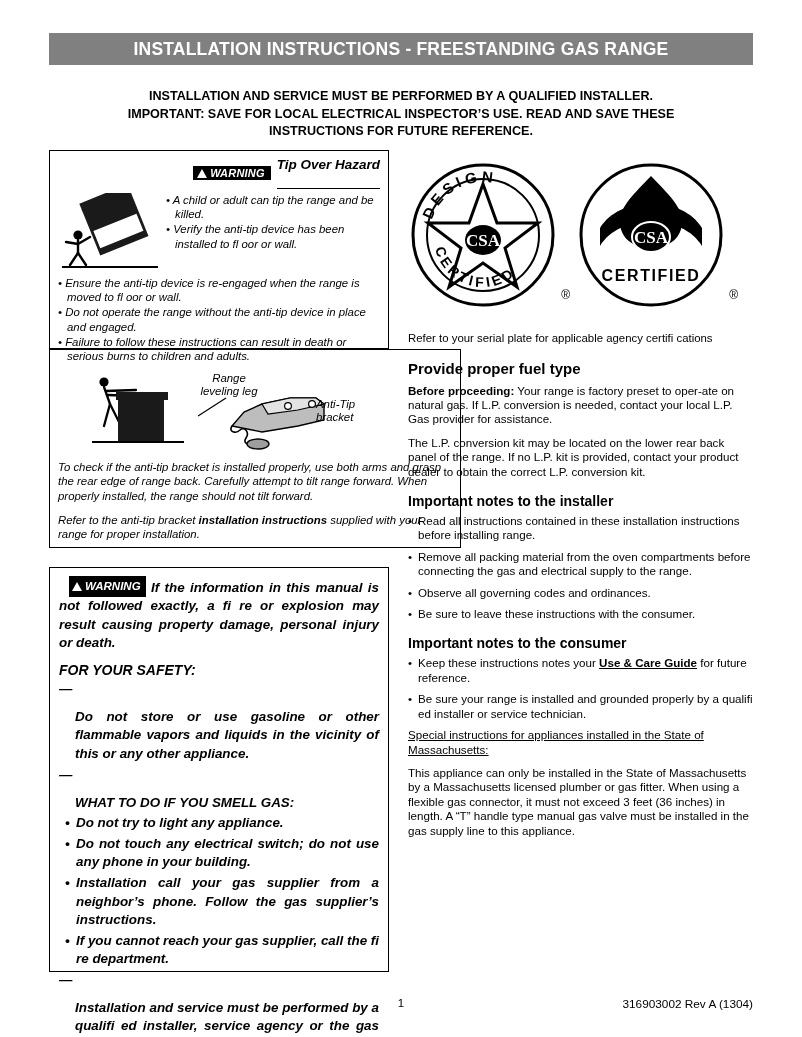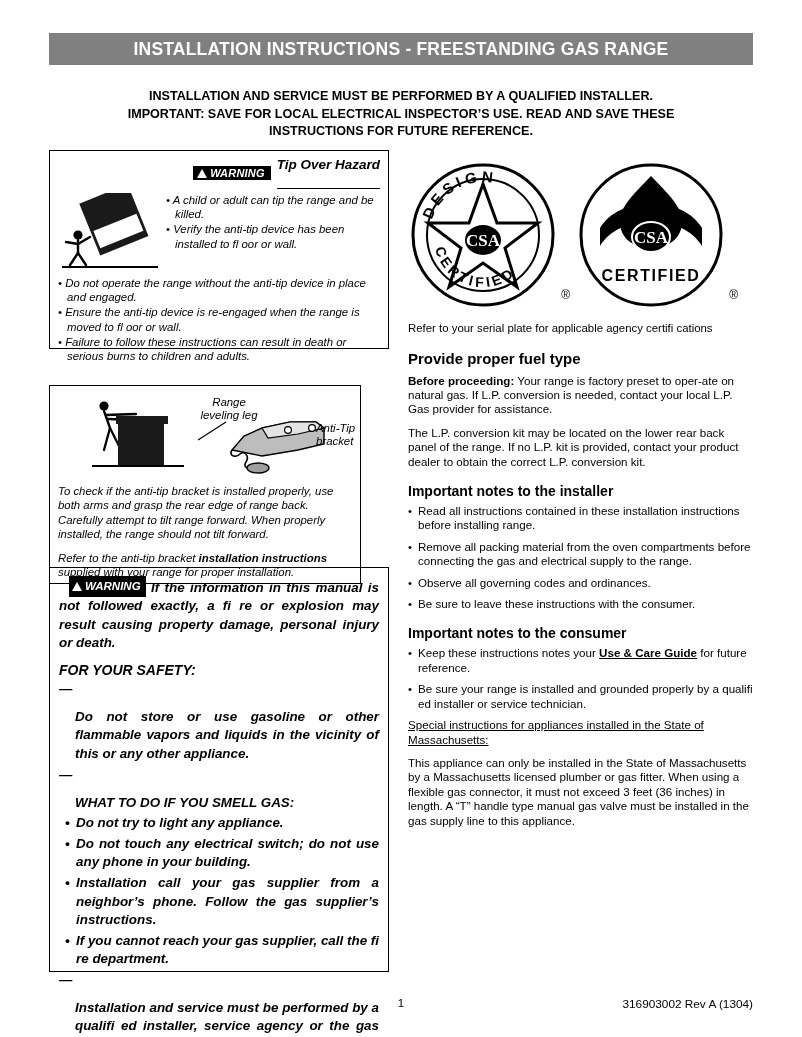--- a/index.html
+++ b/index.html
@@ -122,25 +122,24 @@
   }
   .tip-lower .b {
     text-indent: -9px;
     padding-left: 9px;
     margin-bottom: 1px;
   }
   .box-mid {
     position: absolute;
     left: 49px;
     top: 349px;
-    width: 312px;
+    width: 412px;
     height: 199px;
-    padding: 6px 8px;
+    padding: 18px 8px;
     box-sizing: border-box;
-    margin-top: 36px;
   }
   .mid-graphic {
     height: 90px;
     position: relative;
   }
   .lbl-range {
     position: absolute;
     left: 136px;
     top: 4px;
     font-size: 11.4px;
@@ -239,21 +238,21 @@
   .logo-wrap { position: relative; }
   .reg-mark {
     position: absolute;
     font-size: 12px;
     right: -12px;
     bottom: 8px;
   }
   .serial-note {
     font-size: 11.4px;
     line-height: 13.6px;
-    margin-top: 2px;
+    margin-top: 12px;
   }
   .h2 {
     font-size: 15px;
     font-weight: bold;
     margin: 14px 0 7px 0;
   }
   .h2b {
     font-size: 14px;
     font-weight: bold;
     margin: 14px 0 5px 0;
@@ -329,22 +328,22 @@
           </g>
           <line x1="4" y1="74" x2="100" y2="74" stroke="#000" stroke-width="2"></line>
         </svg>
       </div>
       <div class="tip-bullets">
         <div class="b">• <span>A child or adult can tip the range and be killed.</span></div>
         <div class="b">• <span>Verify the anti-tip device has been installed to fl oor or wall.</span></div>
       </div>
     </div>
     <div class="tip-lower">
+      <div class="b">• <span>Ensure the anti-tip device is re-engaged when the range is moved to fl oor or wall.</span></div>
       <div class="b">• <span>Do not operate the range without the anti-tip device in place and engaged.</span></div>
-      <div class="b">• <span>Ensure the anti-tip device is re-engaged when the range is moved to fl oor or wall.</span></div>
       <div class="b">• <span>Failure to follow these instructions can result in death or serious burns to children and adults.</span></div>
     </div>
   </div>
 
   <div class="box box-mid">
     <div class="mid-graphic">
       <svg width="322" height="90" viewBox="0 0 322 90">
 
         <g stroke="#000" stroke-width="2.3" fill="none" stroke-linecap="round">
           <circle cx="46" cy="14" r="4.6" fill="#000" stroke="none"></circle>

